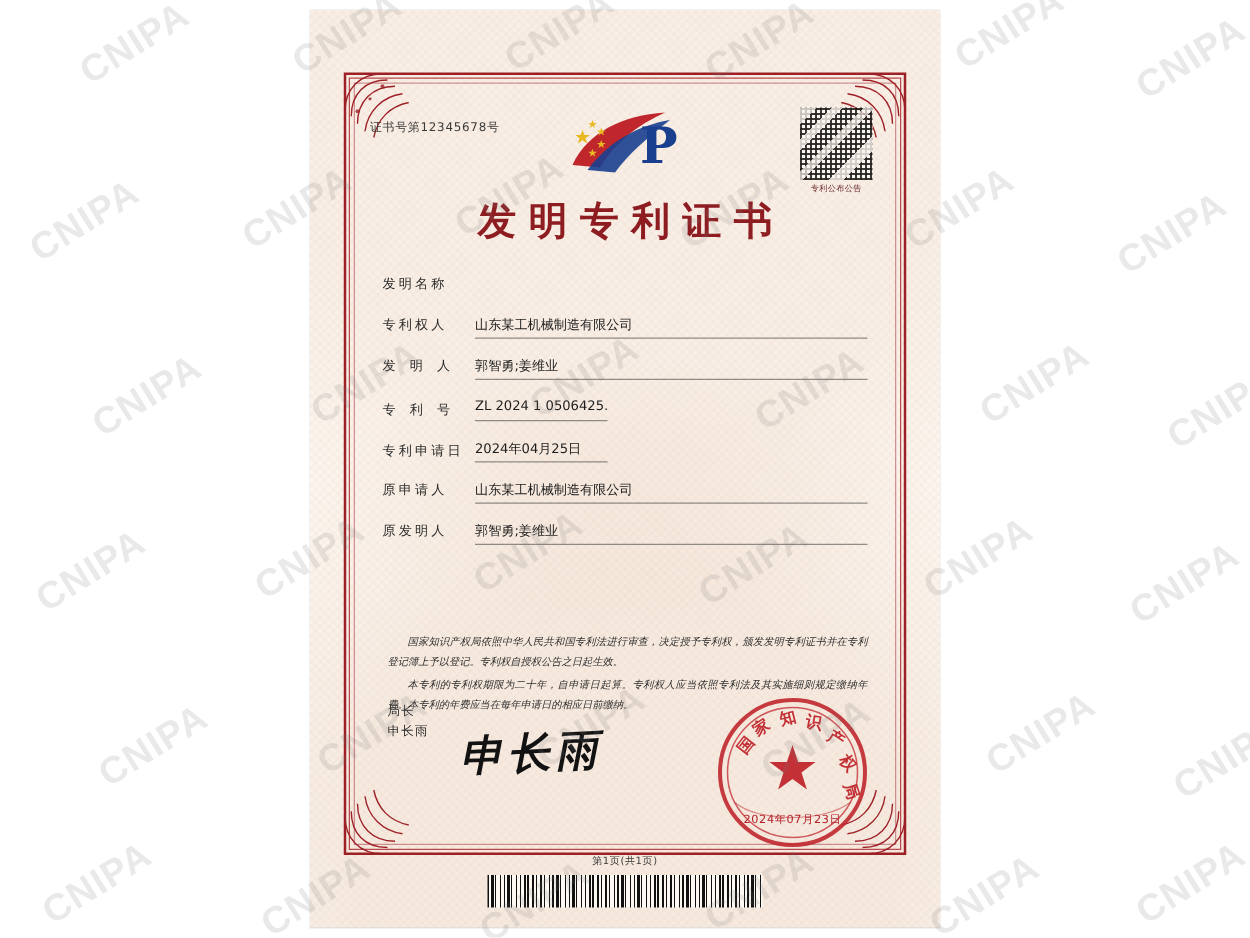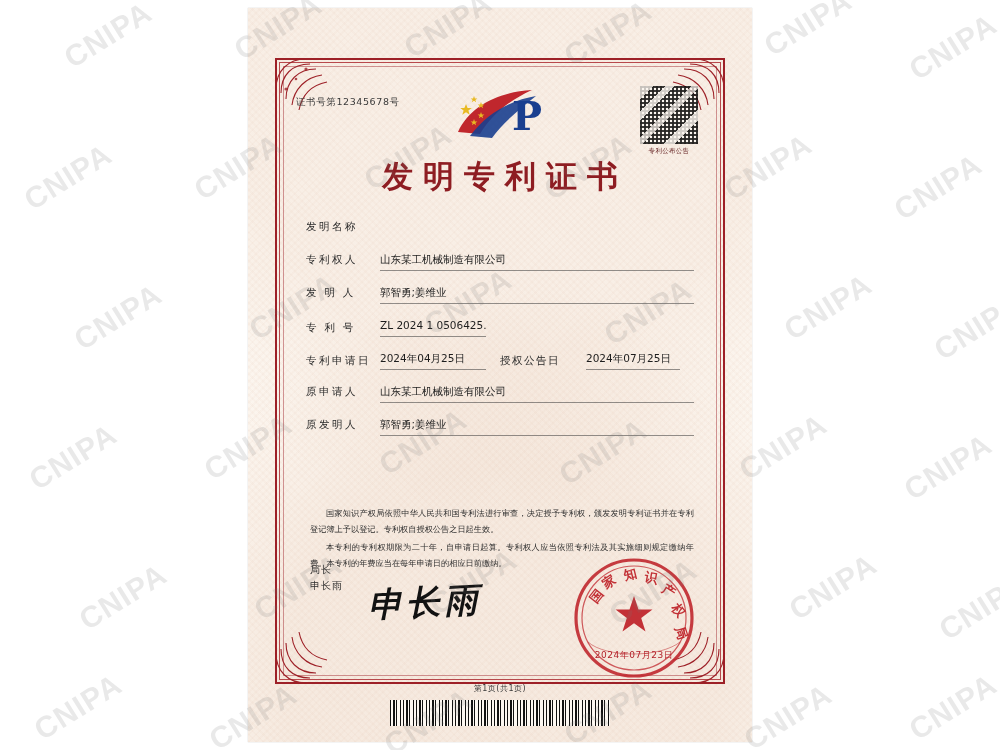--- a/index.html
+++ b/index.html
@@ -143,21 +143,21 @@
     height: 33px;
     display: flex;
     align-items: flex-start;
   }
   .row .lbl {
     width: 74px;
     flex: 0 0 74px;
     font-size: 10.5px;
     color: #2b2b2b;
     letter-spacing: 2.5px;
-    font-family: Liberation Sans, sans-serif;
+    font-family: Liberation Mono, monospace;
     white-space: nowrap;
   }
   .row .val {
     flex: 1 1 auto;
     font-size: 10.5px;
     color: #1d1d1d;
     font-family: "DejaVu Sans", sans-serif;
     border-bottom: 1px solid rgba(60,60,60,.55);
     padding-bottom: 3px;
     min-height: 14px;
@@ -179,21 +179,21 @@
     position: absolute;
     left: 62px;
     right: 58px;
     top: 498px;
     font-size: 8.2px;
     line-height: 1.9;
     color: #2f2f2f;
     text-align: justify;
     font-family: "DejaVu Sans", sans-serif;
   }
-  .legal p { margin: 0 0 3px 0; text-indent: 16px; }
+  .legal p { margin: 0 0 3px 0; text-indent: 16px; font-style: italic; }
 
   
   .sig-block {
     position: absolute;
     left: 62px;
     top: 554px;
     font-size: 10px;
     color: #2b2b2b;
     letter-spacing: 1px;
     line-height: 1.6;
@@ -377,24 +377,20 @@
         <div class="half">
           <div class="lbl">专 利 号</div>
           <div class="val">ZL 2024 1 0506425.3</div>
         </div>
       </div>
 
       <div class="row row2">
         <div class="half">
           <div class="lbl">专利申请日</div>
           <div class="val">2024年04月25日</div>
-        </div>
-        <div class="half right">
-          <div class="lbl">授权公告日</div>
-          <div class="val">2024年07月25日</div>
         </div>
       </div>
 
       <div class="row">
         <div class="lbl">原申请人</div>
         <div class="val">山东某工机械制造有限公司</div>
       </div>
 
       <div class="row">
         <div class="lbl">原发明人</div>

